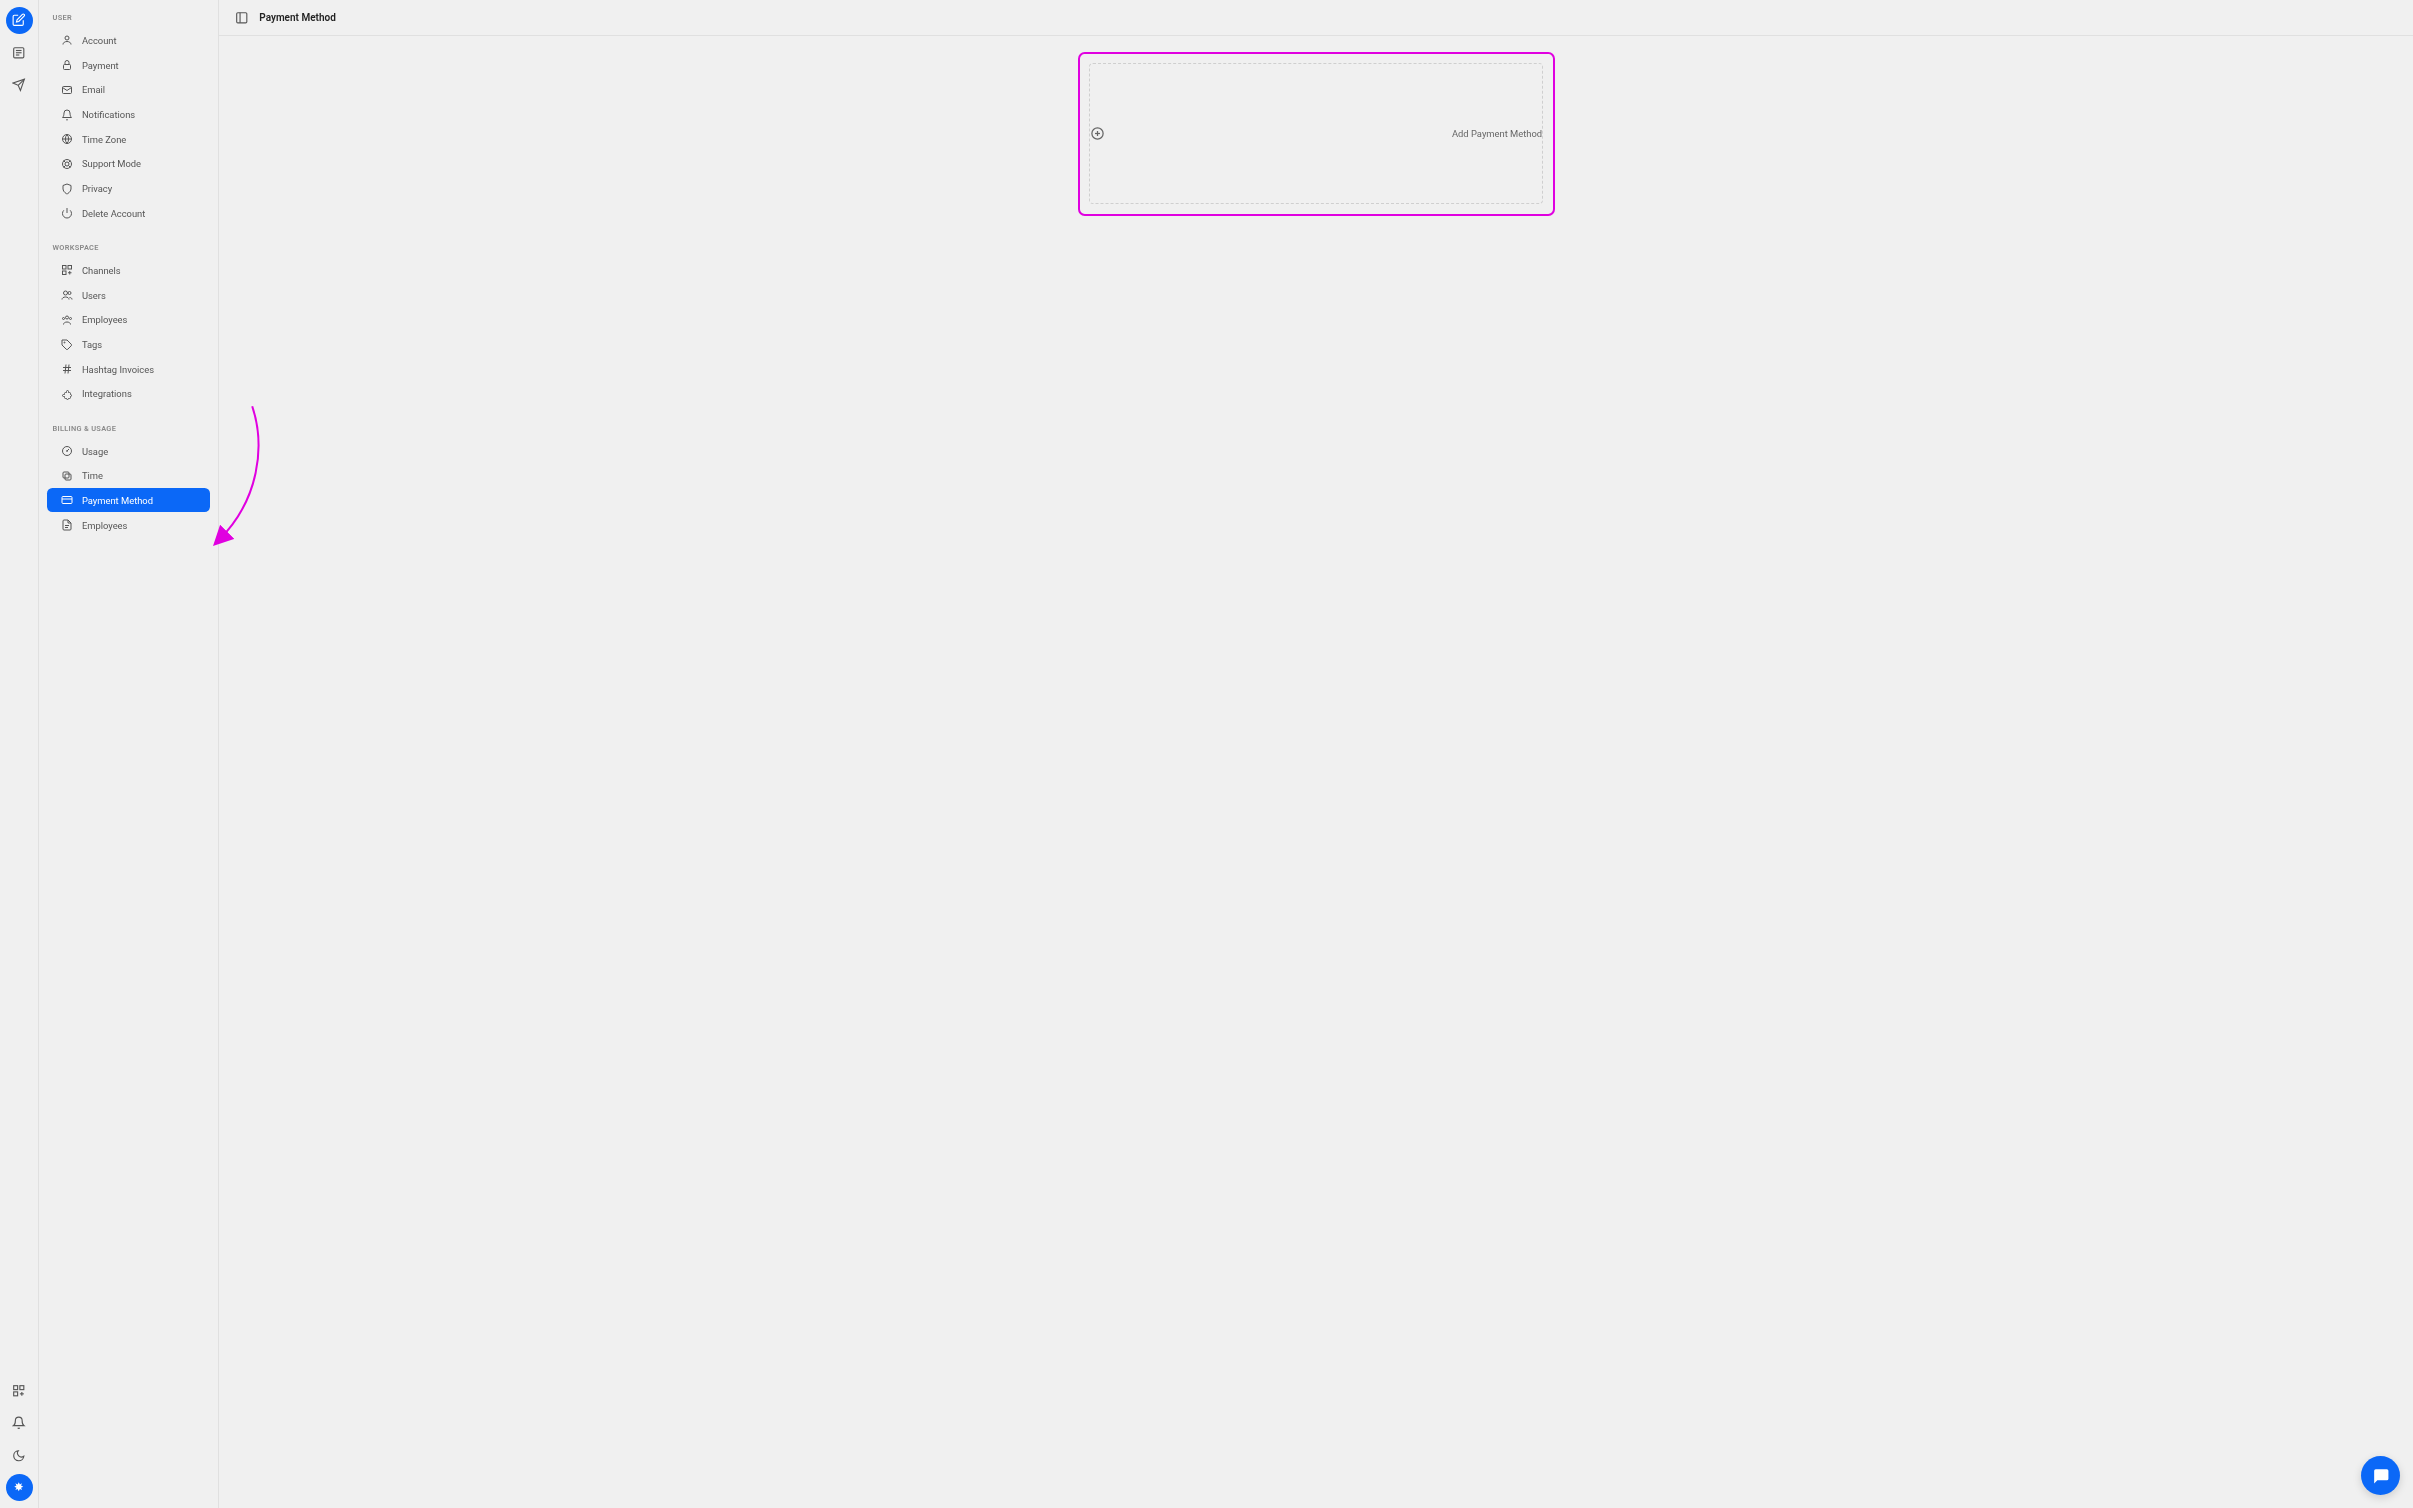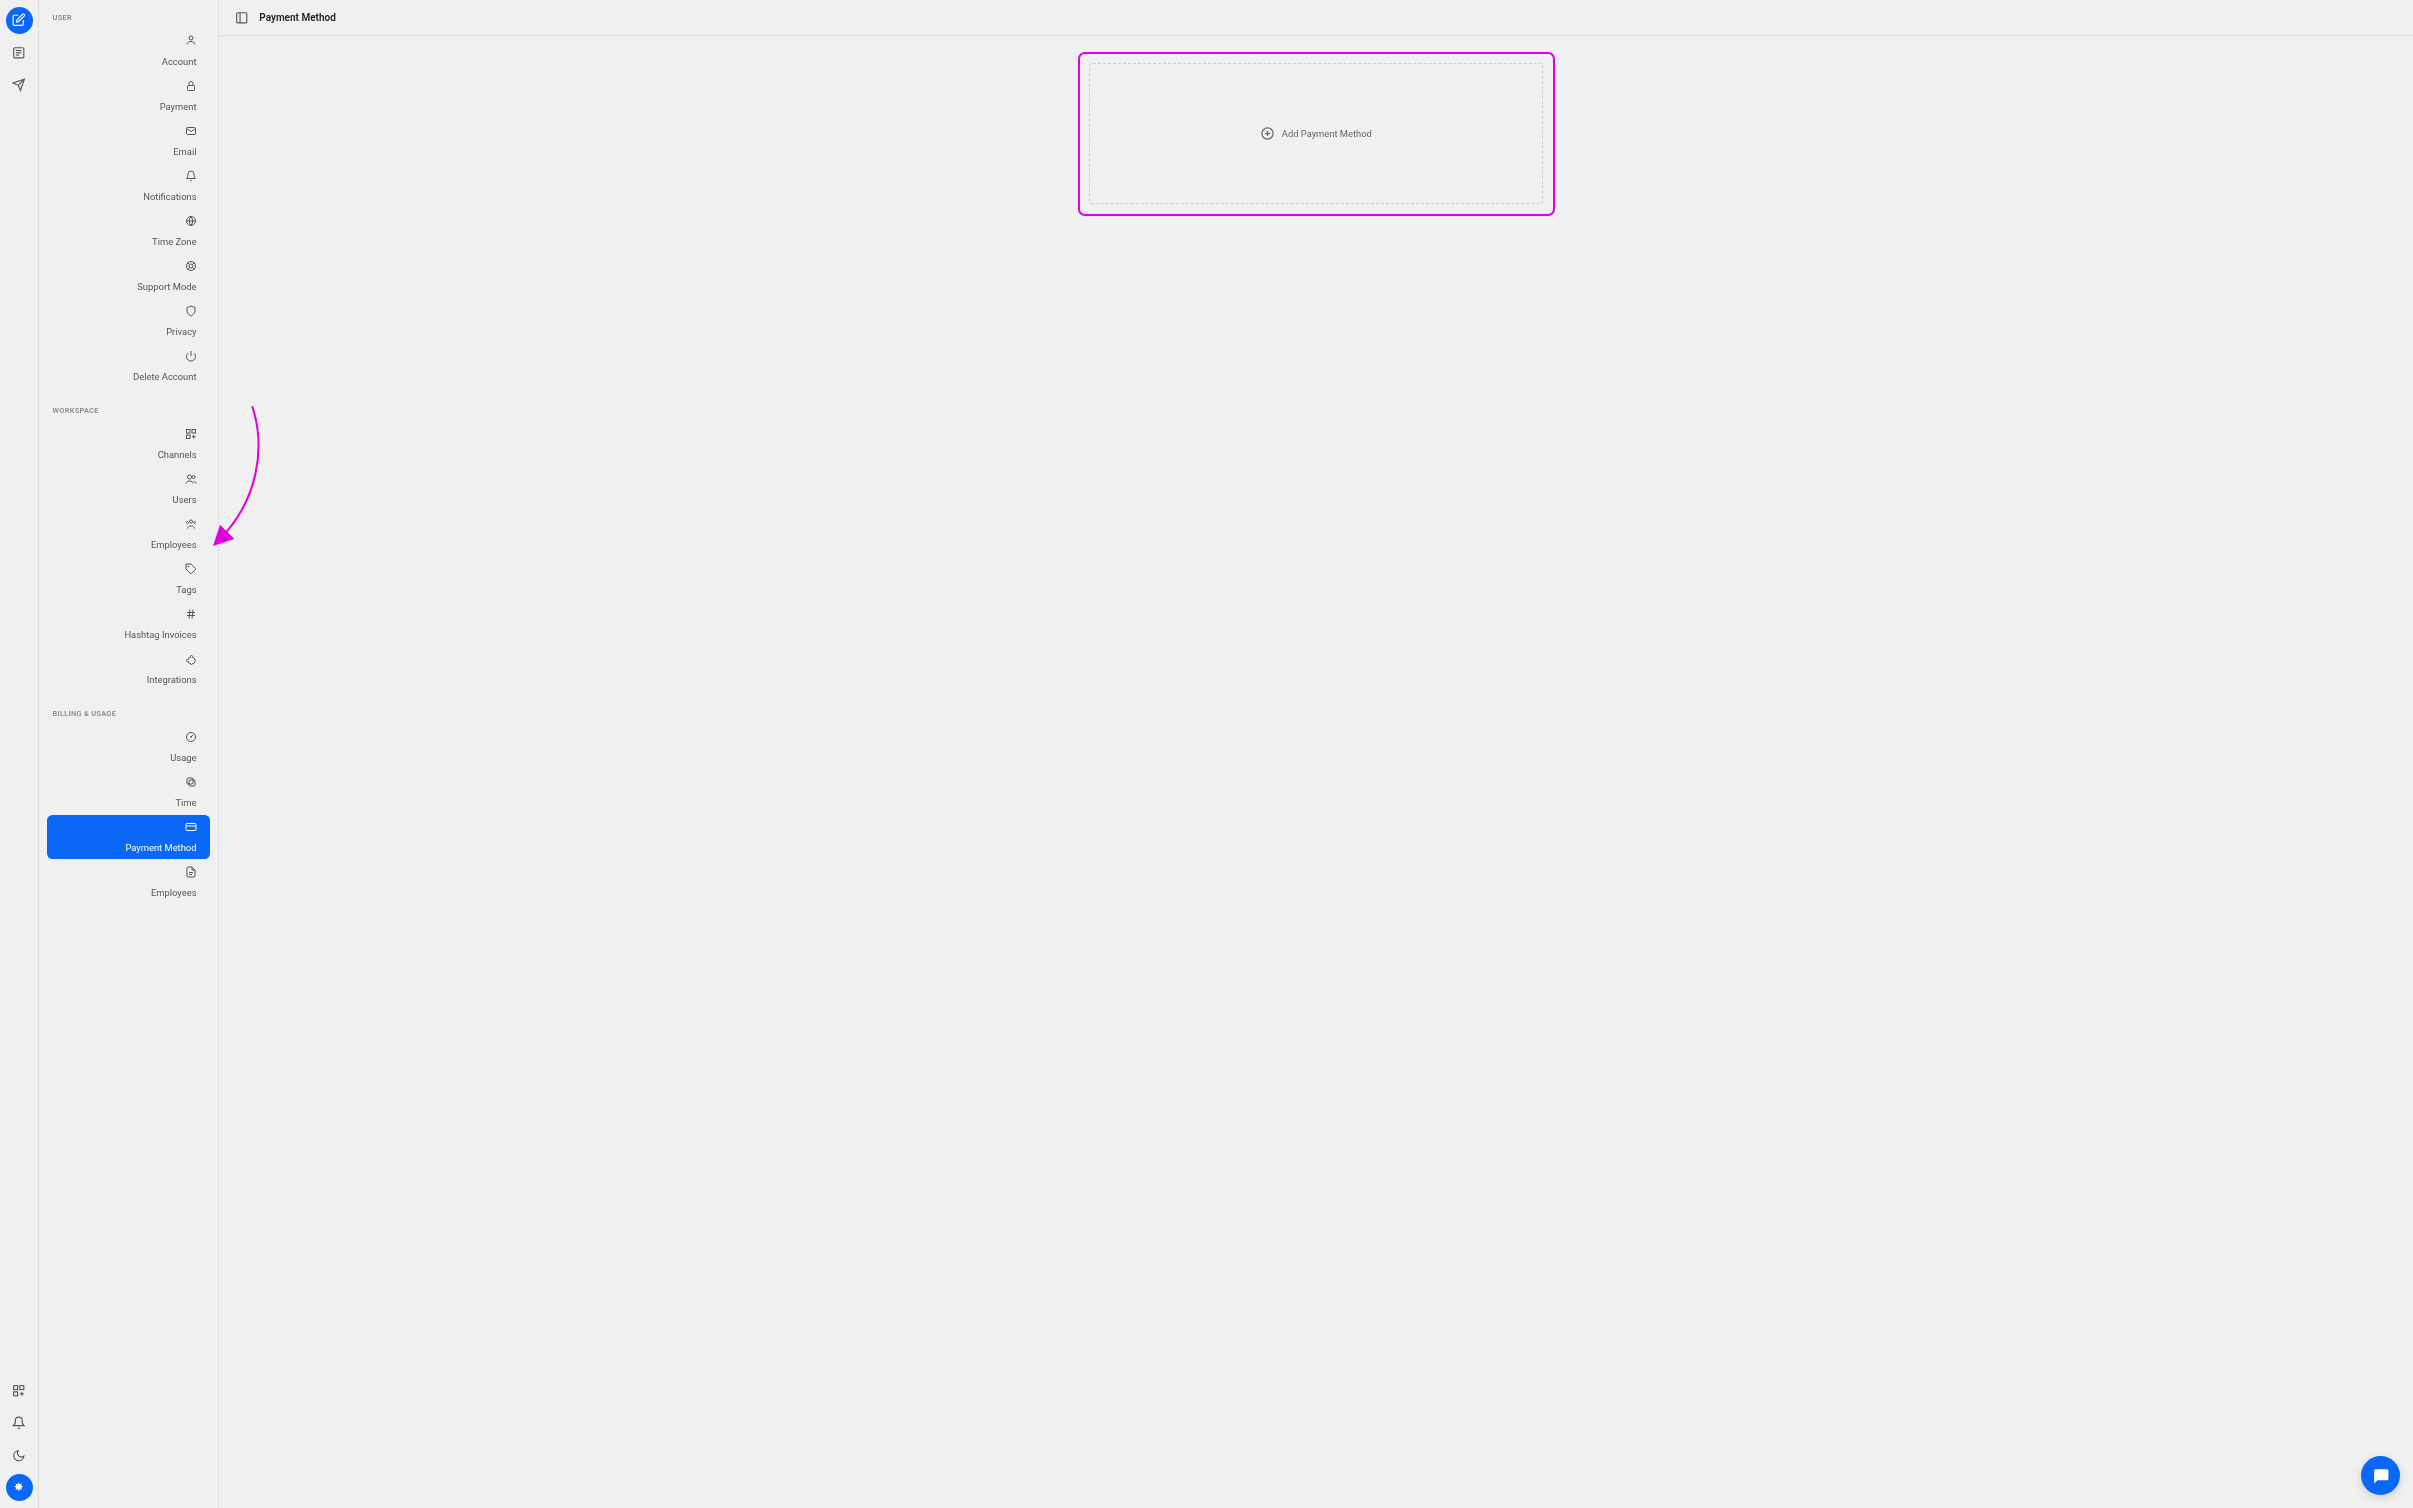--- a/index.html
+++ b/index.html
@@ -7,34 +7,34 @@
     
     .icon-rail { width: 39px; background: #f0f0f0; display: flex; flex-direction: column; align-items: center; padding-top: 6.7px; gap: 5.4px; border-right: 0.7px solid #e0e0e0; position: relative; }
     .icon-rail-bottom { position: absolute; bottom: 6.7px; display: flex; flex-direction: column; align-items: center; gap: 5.4px; }
     .rail-btn { width: 27px; height: 27px; border-radius: 50%; display: flex; align-items: center; justify-content: center; cursor: pointer; color: #555; }
     .rail-btn.primary { background: #0b68f7; color: #fff; }
     .rail-btn.logo { background: #0b68f7; color: #fff; }
     .rail-btn svg { width: 13.5px; height: 13.5px; }
     
     .sidebar { width: 180px; background: #f0f0f0; border-right: 0.7px solid #e0e0e0; padding: 8px 0 14px 0; overflow-y: auto; }
     .section-header { font-size: 7.4px; font-weight: 600; color: #8a8a8a; letter-spacing: 0.3px; padding: 5.4px 13.5px 5.4px 13.5px; }
-    .nav-item { display: flex; align-items: flex-end; gap: 9.4px; padding: 6px 13.5px; cursor: pointer; color: #555; font-size: 9.4px; margin: 0.7px 8px 0.7px 8px; border-radius: 5.4px; flex-direction: column; }
+    .nav-item { display: flex; align-items: center; gap: 9.4px; padding: 6px 13.5px; cursor: pointer; color: #555; font-size: 9.4px; margin: 0.7px 8px 0.7px 8px; border-radius: 5.4px; }
     .nav-item.active { background: #0b68f7; color: #fff; }
     .nav-item .nav-icon { width: 12px; height: 12px; display: flex; align-items: center; justify-content: center; }
     .nav-item .nav-icon svg { width: 12px; height: 12px; }
     .section-gap { height: 12px; }
     
     .content { flex: 1; background: #f0f0f0; display: flex; flex-direction: column; }
     .content-header { display: flex; align-items: center; gap: 10.8px; padding: 10.8px 16px; border-bottom: 0.7px solid #e0e0e0; }
     .content-header .collapse-icon { width: 13.5px; height: 13.5px; color: #555; cursor: pointer; }
     .content-header h1 { font-size: 10px; font-weight: 600; color: #222; }
     
     .content-body { flex: 1; padding: 16px; position: relative; }
     .card-frame { width: 477px; margin: 0 auto; border: 2.7px solid #e000e0; border-radius: 6.7px; padding: 9.4px; }
-    .dashed-box { border: 1.3px dashed #cfcfcf; border-radius: 4px; height: 141px; display: flex; align-items: center; justify-content: center; gap: 6.7px; cursor: pointer; color: #666; }
+    .dashed-box { border: 1.3px dashed #cfcfcf; border-radius: 4px; height: 141px; display: flex; align-items: center; justify-content: space-between; gap: 6.7px; cursor: pointer; color: #666; }
     .dashed-box svg { width: 15px; height: 15px; }
     .dashed-box span { font-size: 9.4px; }
     
     .annotation { position: absolute; pointer-events: none; }
     .annotation svg { overflow: visible; }
     
     .chat-fab { position: fixed; bottom: 13.5px; right: 13.5px; width: 39px; height: 39px; border-radius: 50%; background: #0b68f7; color: #fff; display: flex; align-items: center; justify-content: center; cursor: pointer; box-shadow: 0 2.7px 8px rgba(0,0,0,0.15); }
     .chat-fab svg { width: 19px; height: 19px; }
   </style>
 </head>

